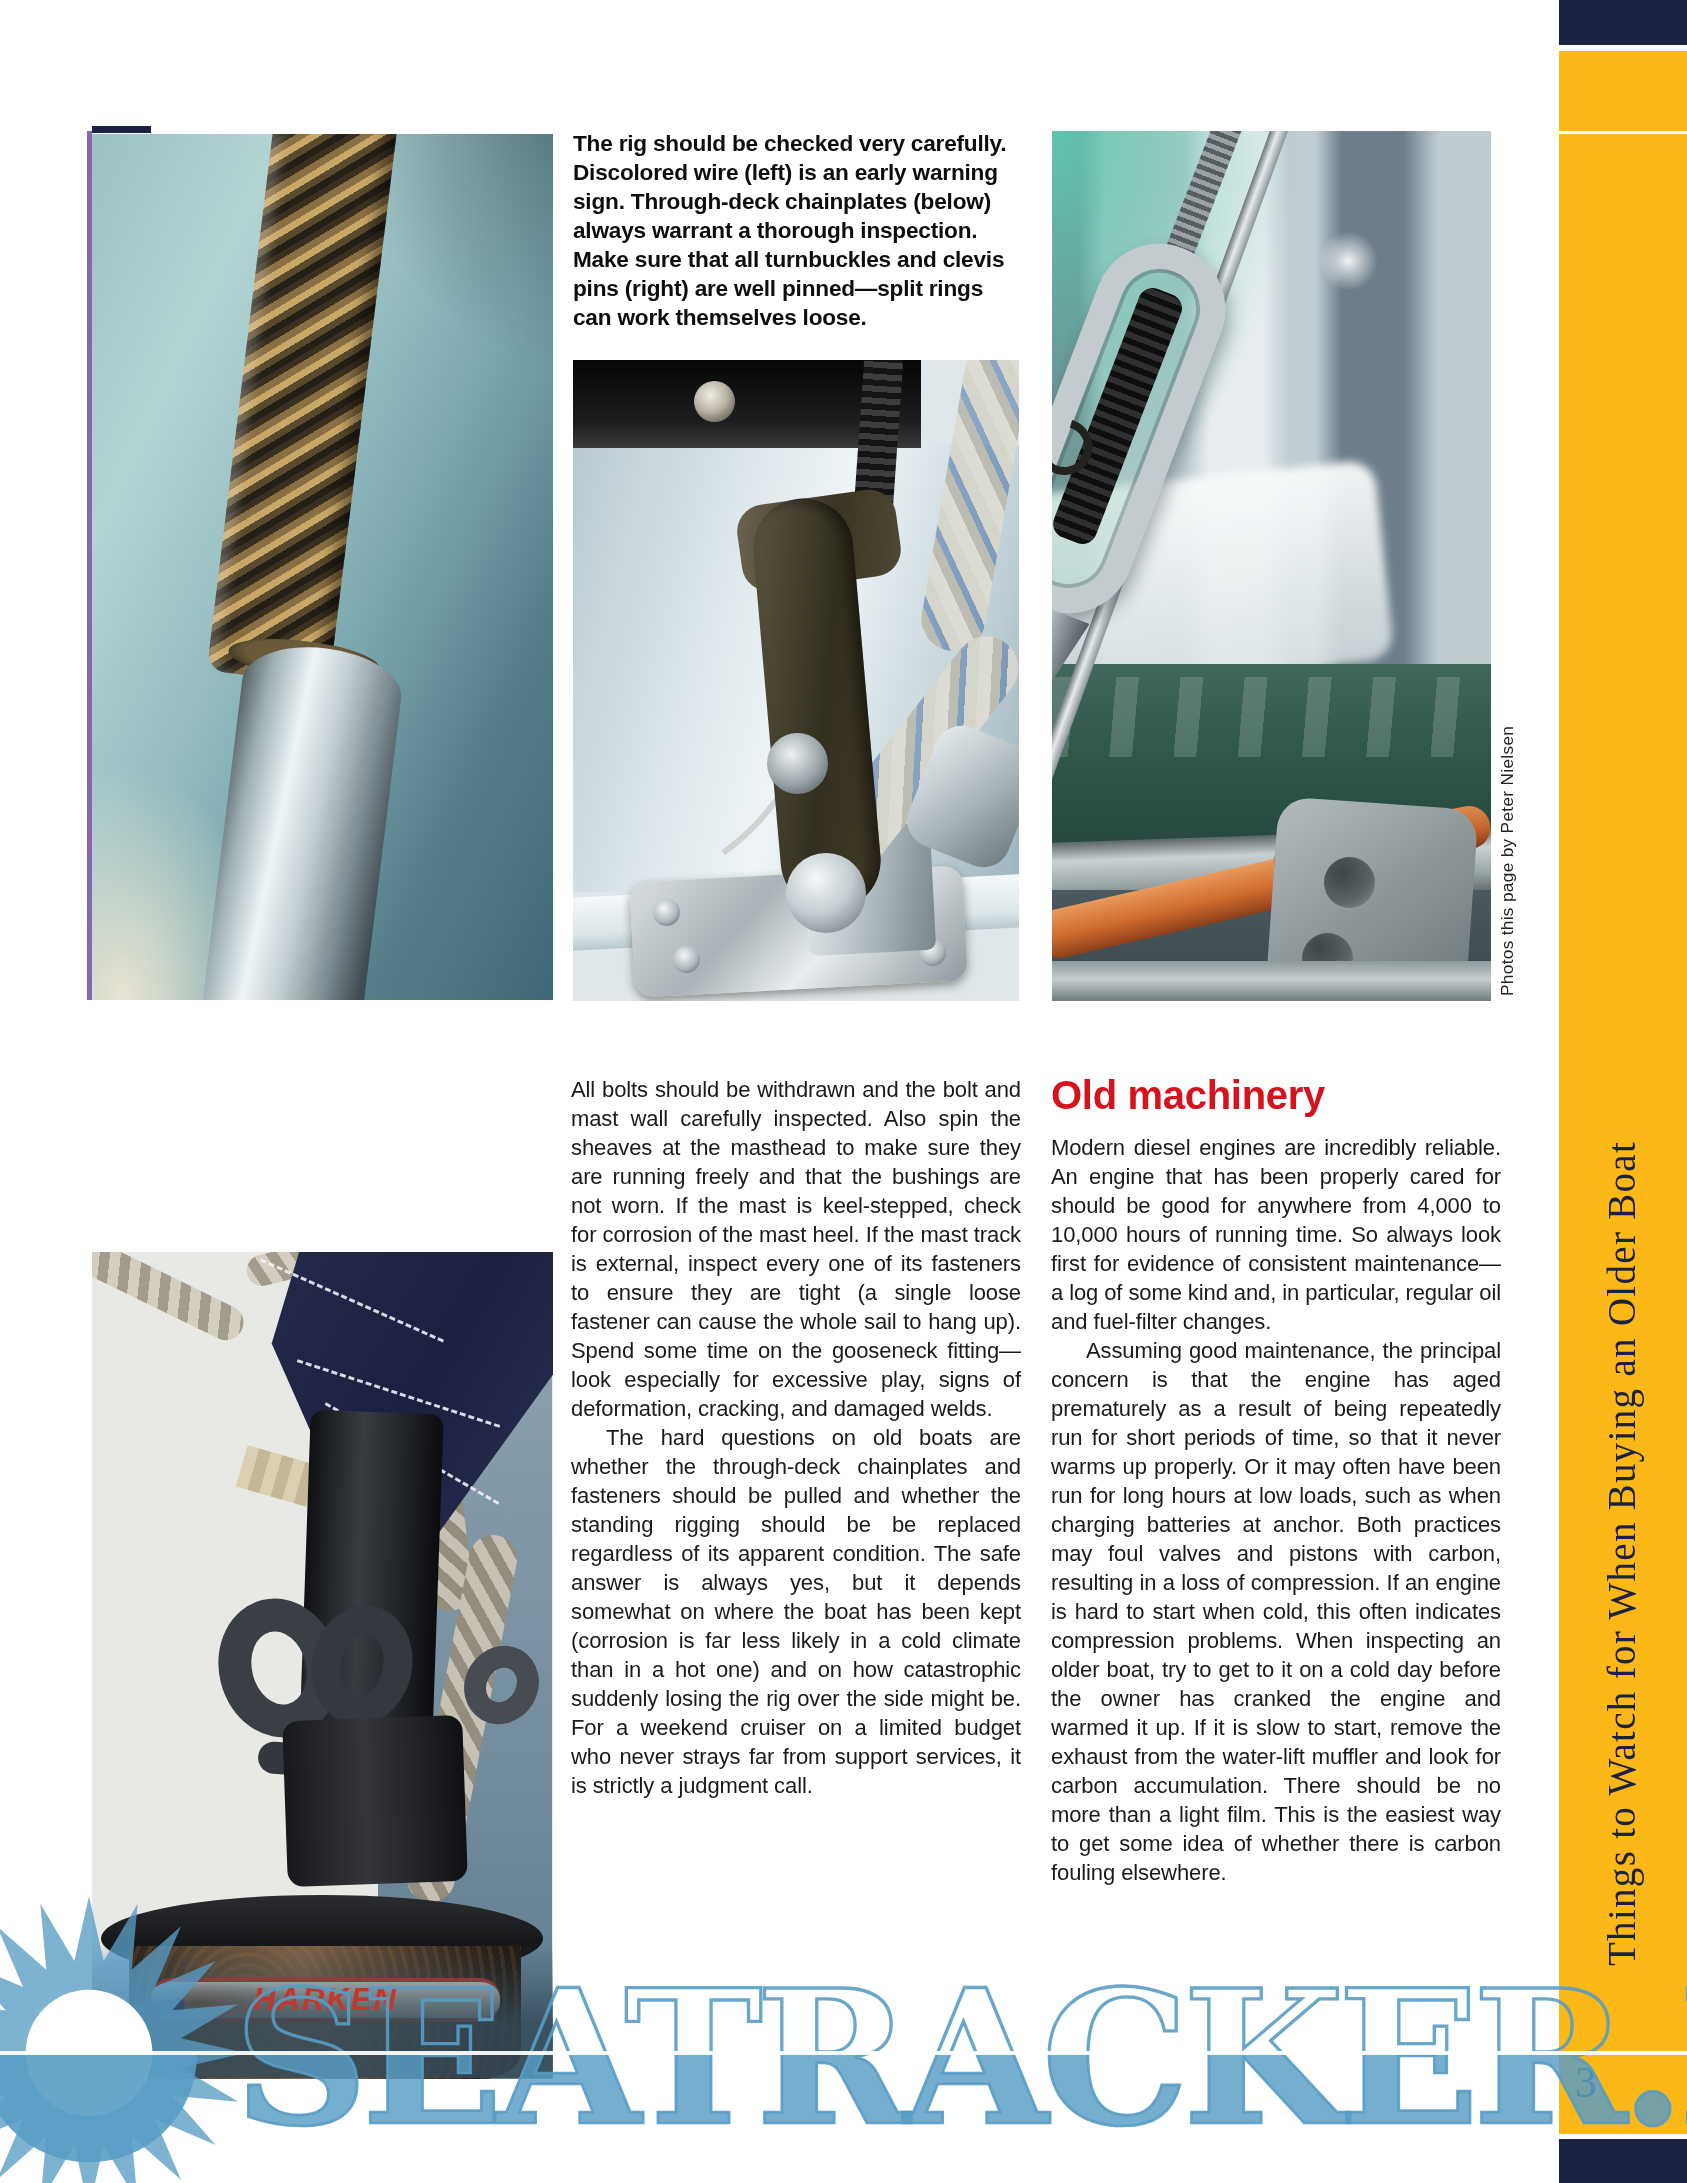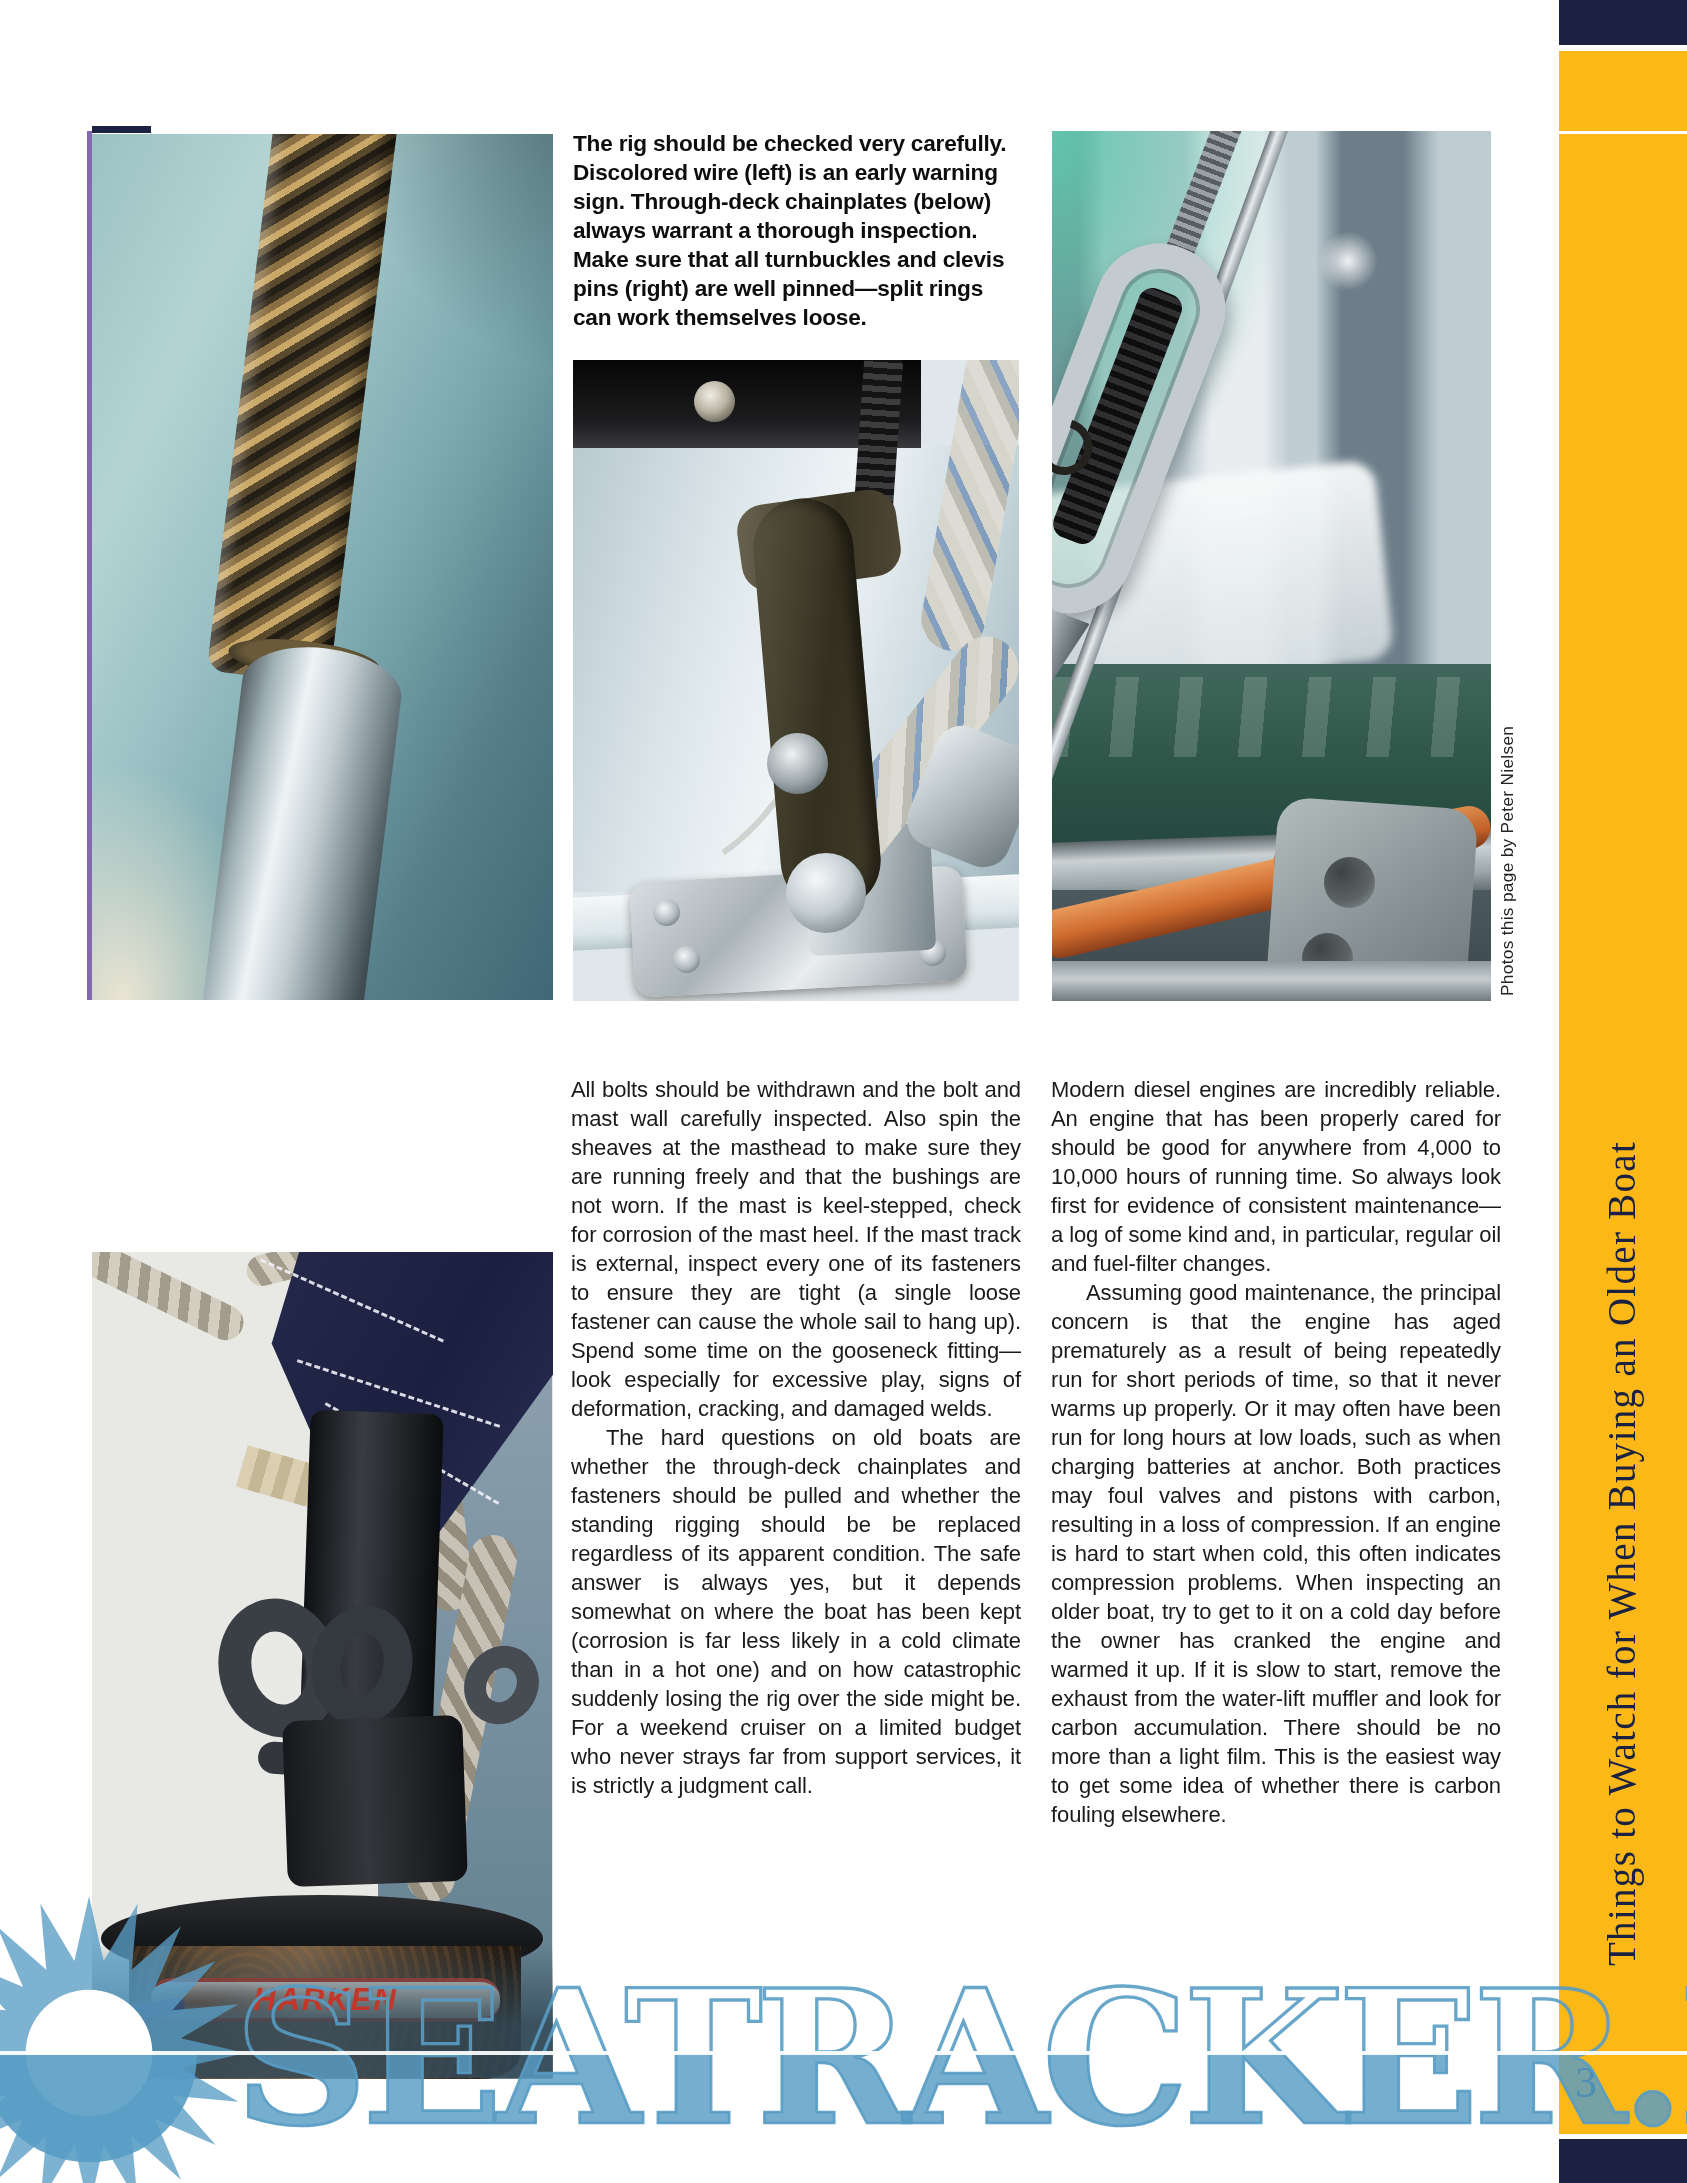--- a/index.html
+++ b/index.html
@@ -315,20 +315,21 @@
     <div class="ab blue-line"></div>
     <div class="ab water2"></div>
   </div>
 
   <div id="col1" class="col">
     <p>All bolts should be withdrawn and the bolt and mast wall carefully inspected. Also spin the sheaves at the masthead to make sure they are running freely and that the bushings are not worn. If the mast is keel-stepped, check for corrosion of the mast heel. If the mast track is external, inspect every one of its fasteners to ensure they are tight (a single loose fastener can cause the whole sail to hang up). Spend some time on the gooseneck fitting—look especially for excessive play, signs of deformation, cracking, and damaged welds.</p>
     <p class="ind">The hard questions on old boats are whether the through-deck chainplates and fasteners should be pulled and whether the standing rigging should be be replaced regardless of its apparent condition. The safe answer is always yes, but it depends somewhat on where the boat has been kept (corrosion is far less likely in a cold climate than in a hot one) and on how catastrophic suddenly losing the rig over the side might be. For a weekend cruiser on a limited budget who never strays far from support services, it is strictly a judgment call.</p>
   </div>
 
   <div id="col2" class="col">
+    <h2 id="col2-heading">Old machinery</h2>
     <p>Modern diesel engines are incredibly reliable. An engine that has been properly cared for should be good for anywhere from 4,000 to 10,000 hours of running time. So always look first for evidence of consistent maintenance—a log of some kind and, in particular, regular oil and fuel-filter changes.</p>
     <p class="ind">Assuming good maintenance, the principal concern is that the engine has aged prematurely as a result of being repeatedly run for short periods of time, so that it never warms up properly. Or it may often have been run for long hours at low loads, such as when charging batteries at anchor. Both practices may foul valves and pistons with carbon, resulting in a loss of compression. If an engine is hard to start when cold, this often indicates compression problems. When inspecting an older boat, try to get to it on a cold day before the owner has cranked the engine and warmed it up. If it is slow to start, remove the exhaust from the water-lift muffler and look for carbon accumulation. There should be no more than a light film. This is the easiest way to get some idea of whether there is carbon fouling elsewhere.</p>
   </div>
 
 
   <svg id="wm-sun" width="320" height="320" viewBox="-240 -240 480 480">
     <polygon fill="rgba(88,156,196,0.78)" points="235,0 138,22 224,73 125,64 190,138 99,99 138,190 64,125 73,224 22,138 0,235 -22,138 -73,224 -64,125 -138,190 -99,99 -190,138 -125,64 -224,73 -138,22 -235,0 -138,-22 -224,-73 -125,-64 -190,-138 -99,-99 -138,-190 -64,-125 -73,-224 -22,-138 0,-235 22,-138 73,-224 64,-125 138,-190 99,-99 190,-138 125,-64 224,-73 138,-22"></polygon>
     <circle r="95" fill="#ffffff"></circle>
     <path d="M -162 2 A 162 162 0 0 0 162 2 Z" fill="rgba(88,156,196,0.9)"></path>
   </svg>

